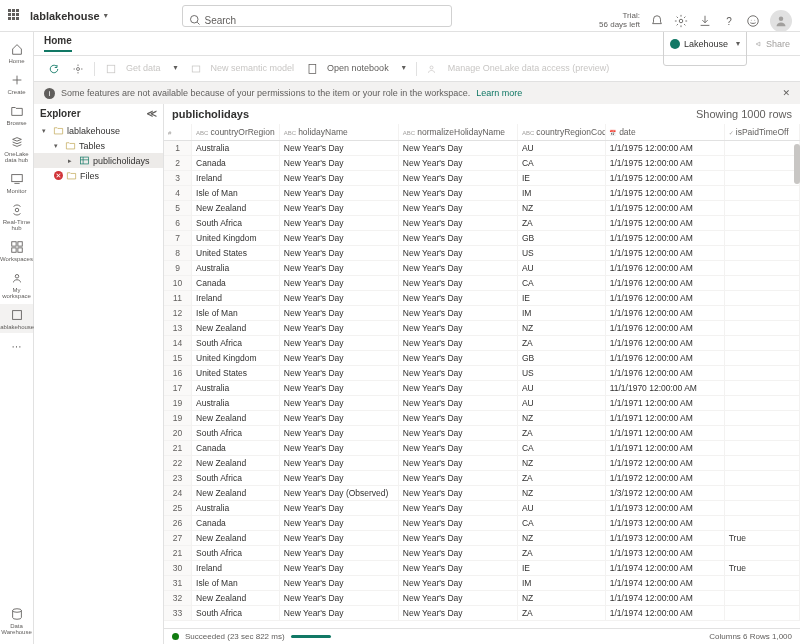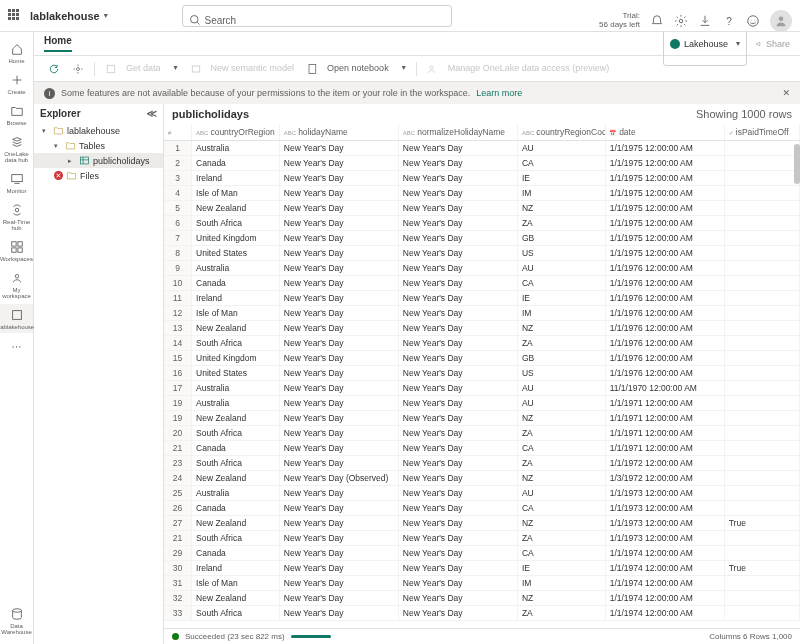--- a/index.html
+++ b/index.html
@@ -545,20 +545,29 @@
                 <tr>
                   <td class="rn">21</td>
                   <td>Canada</td>
                   <td>New Year's Day</td>
                   <td>New Year's Day</td>
                   <td>CA</td>
                   <td>1/1/1971 12:00:00 AM</td>
                   <td></td>
                 </tr>
                 <tr>
+                  <td class="rn">22</td>
+                  <td>New Zealand</td>
+                  <td>New Year's Day</td>
+                  <td>New Year's Day</td>
+                  <td>NZ</td>
+                  <td>1/1/1972 12:00:00 AM</td>
+                  <td></td>
+                </tr>
+                <tr>
                   <td class="rn">23</td>
                   <td>South Africa</td>
                   <td>New Year's Day</td>
                   <td>New Year's Day</td>
                   <td>ZA</td>
                   <td>1/1/1972 12:00:00 AM</td>
                   <td></td>
                 </tr>
                 <tr>
                   <td class="rn">24</td>
@@ -596,29 +605,20 @@
                   <td>1/1/1973 12:00:00 AM</td>
                   <td>True</td>
                 </tr>
                 <tr>
                   <td class="rn">21</td>
                   <td>South Africa</td>
                   <td>New Year's Day</td>
                   <td>New Year's Day</td>
                   <td>ZA</td>
                   <td>1/1/1973 12:00:00 AM</td>
-                  <td></td>
-                </tr>
-                <tr>
-                  <td class="rn">29</td>
-                  <td>Canada</td>
-                  <td>New Year's Day</td>
-                  <td>New Year's Day</td>
-                  <td>CA</td>
-                  <td>1/1/1974 12:00:00 AM</td>
                   <td></td>
                 </tr>
                 <tr>
                   <td class="rn">30</td>
                   <td>Ireland</td>
                   <td>New Year's Day</td>
                   <td>New Year's Day</td>
                   <td>IE</td>
                   <td>1/1/1974 12:00:00 AM</td>
                   <td>True</td>

